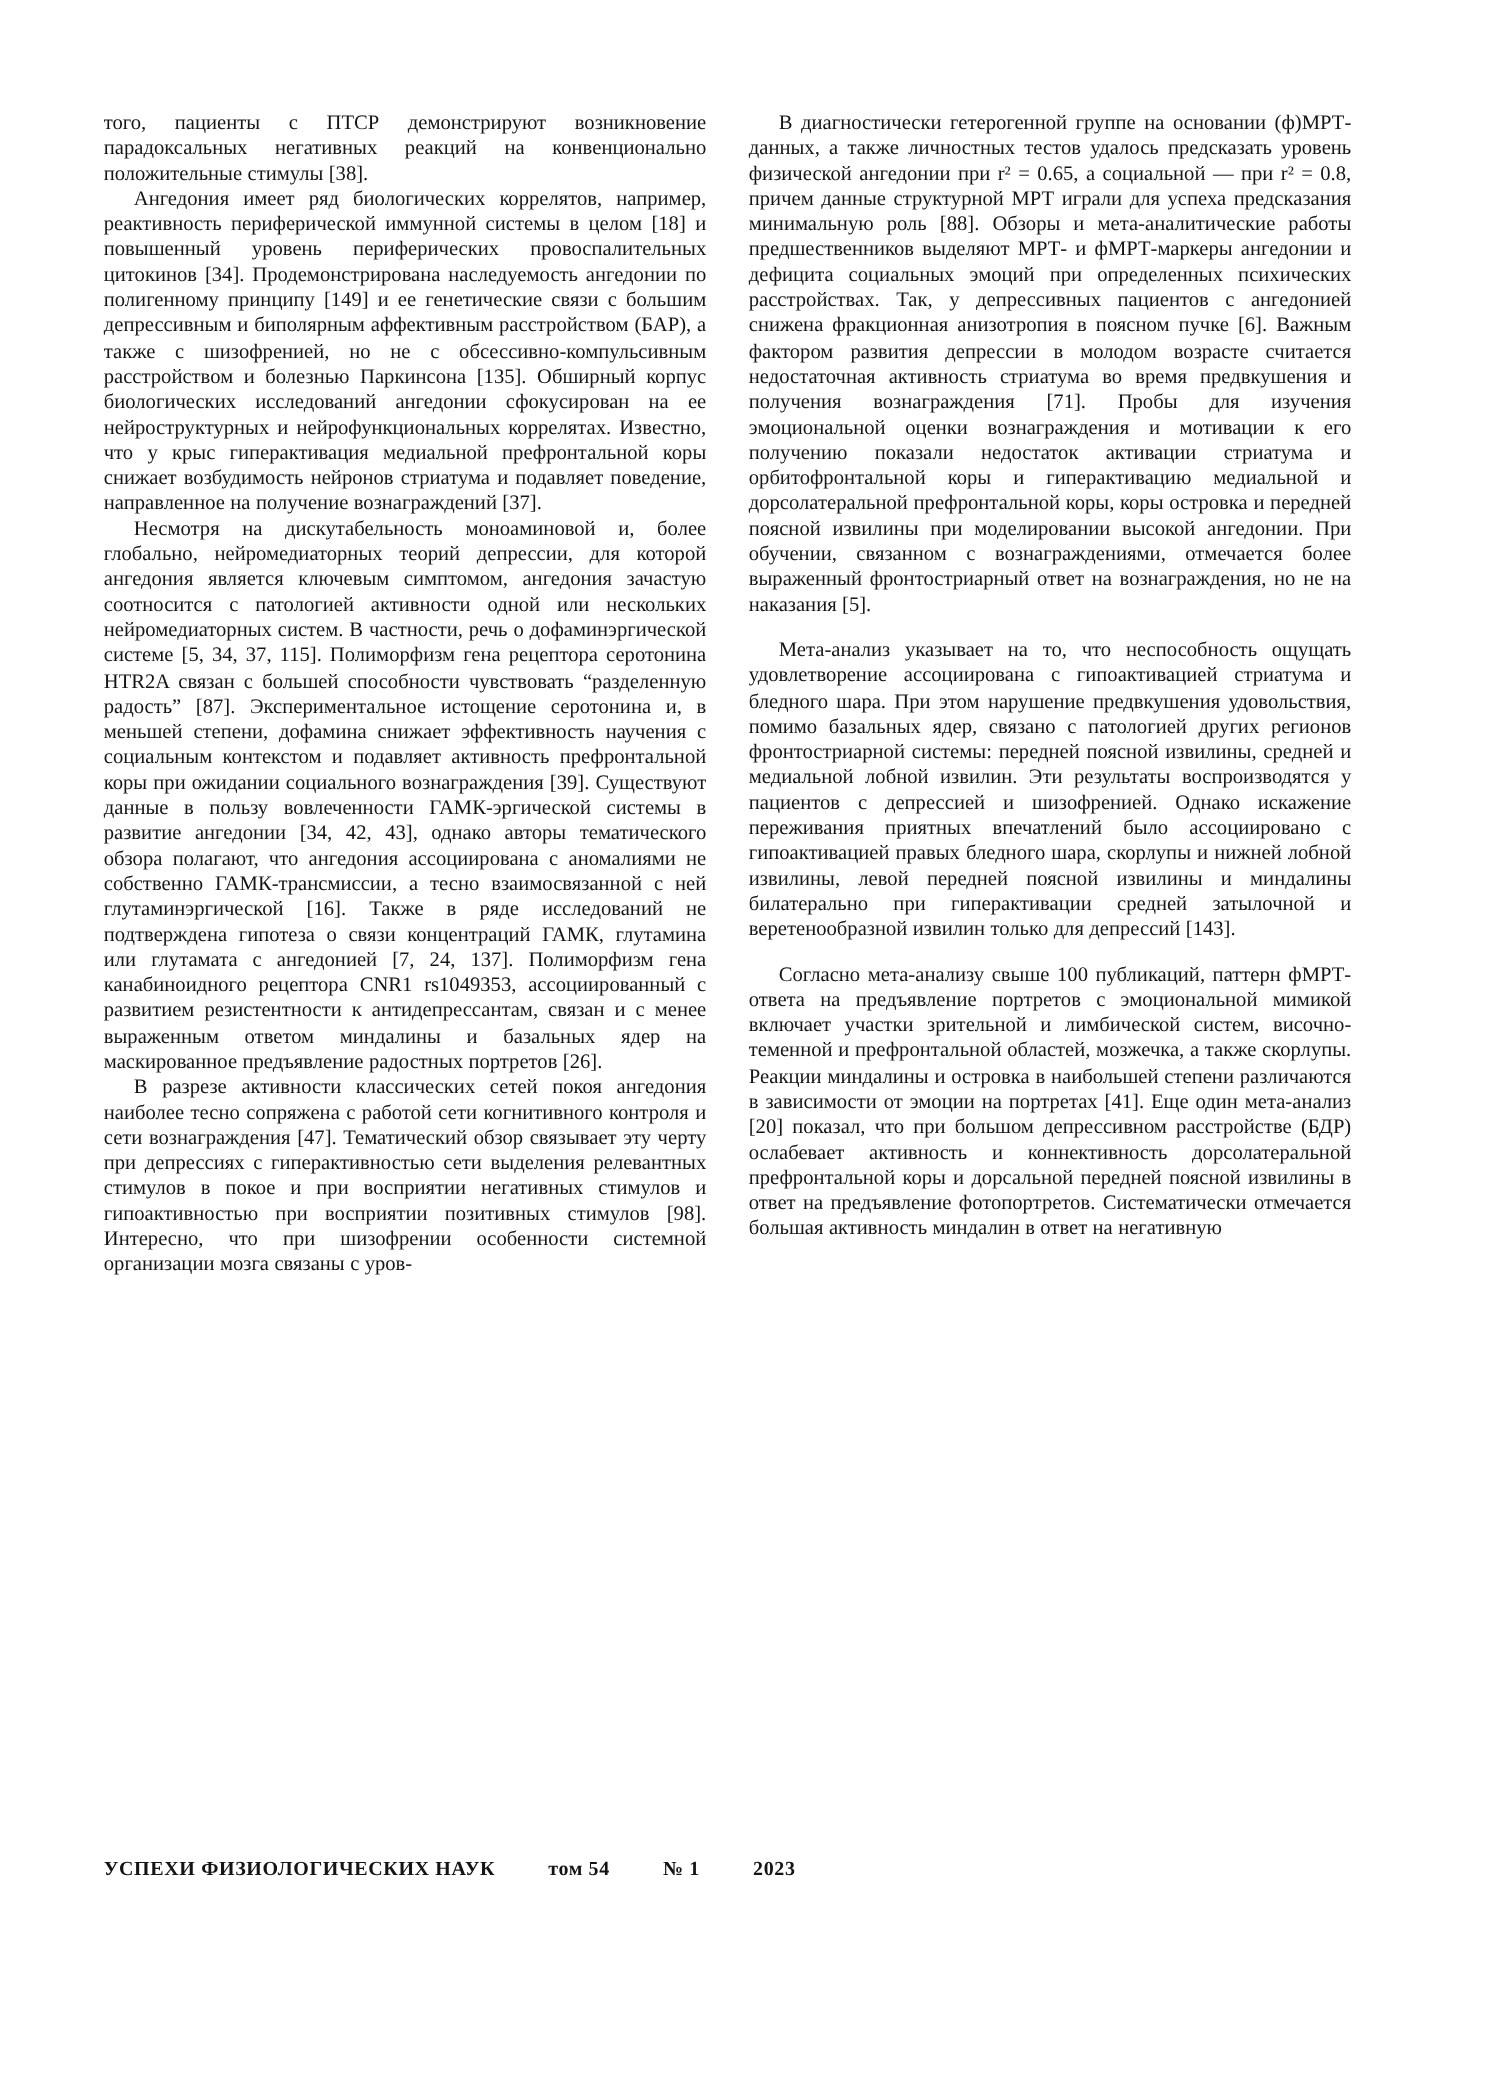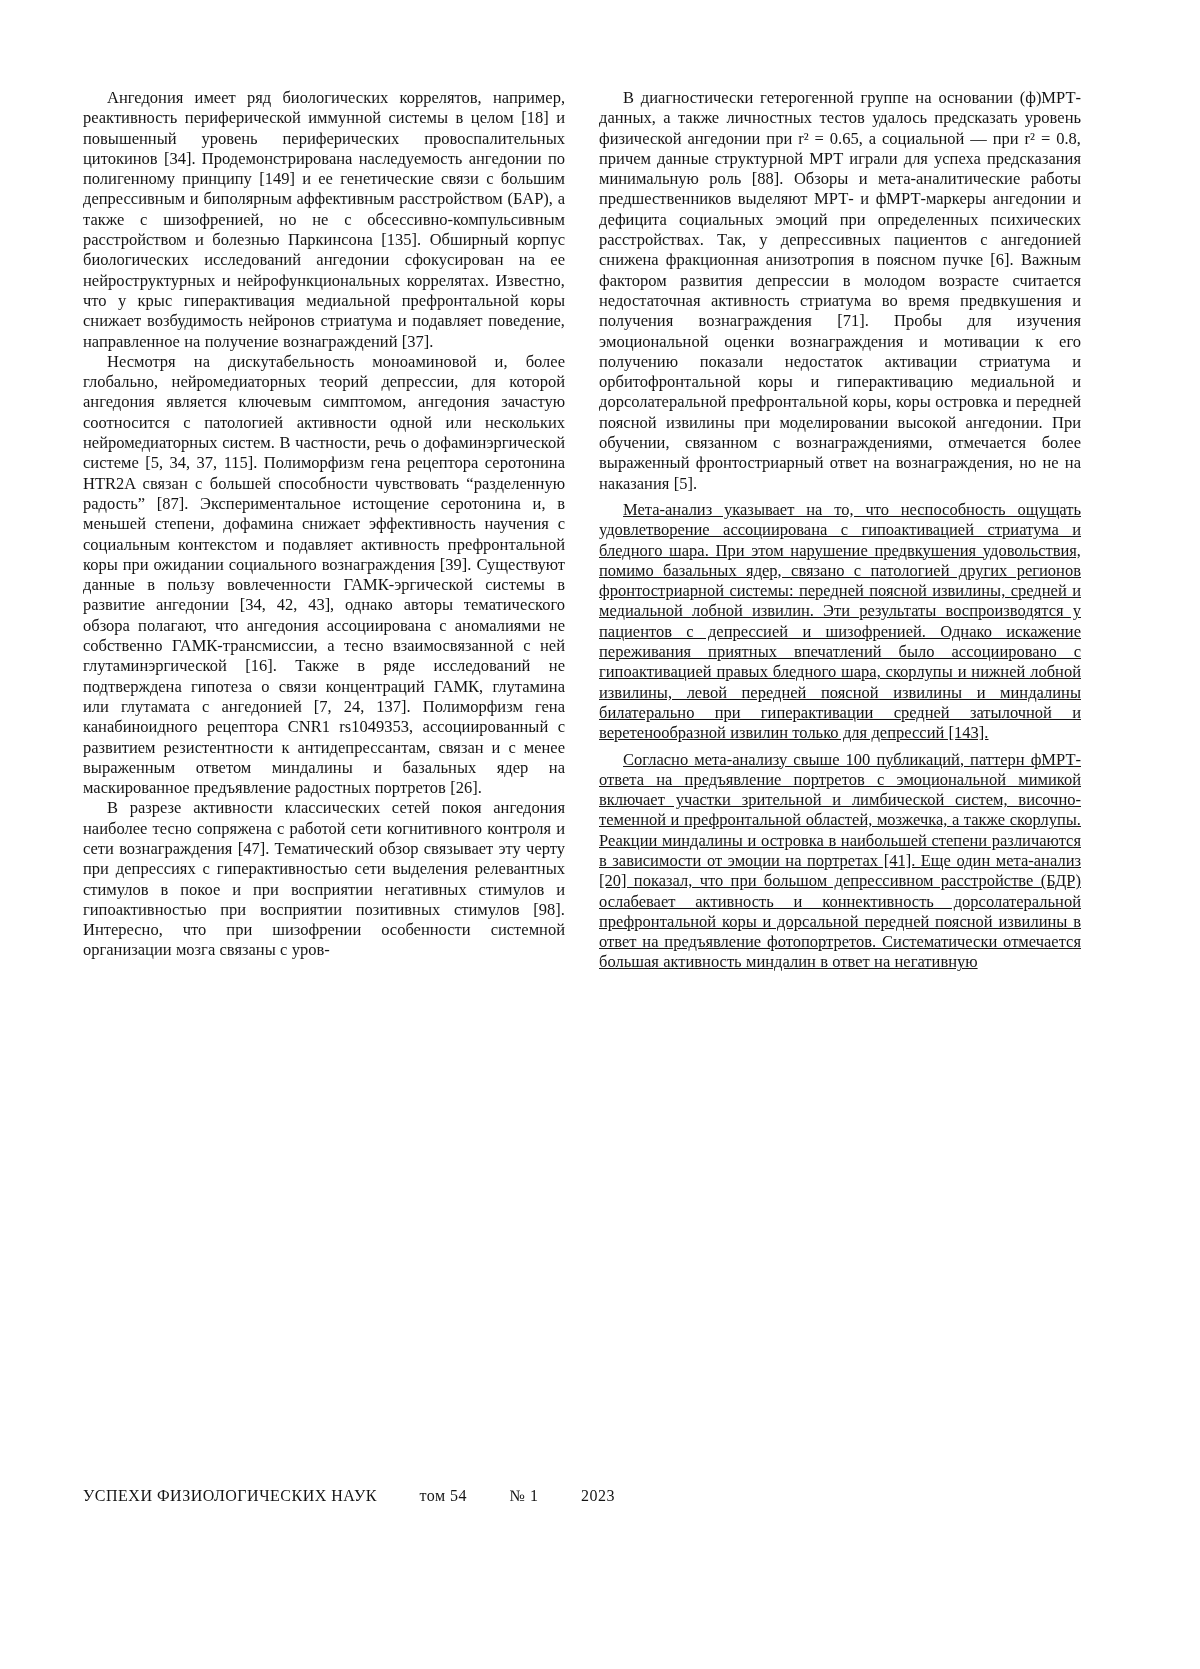--- a/index.html
+++ b/index.html
@@ -40,40 +40,42 @@
     width: 482px;
     text-align: justify;
     font-size: 16.5px;
     line-height: 20.3px;
     hyphens: auto;
     -webkit-hyphens: auto;
     word-spacing: 0.2px;
   }
   .col p { text-indent: 24px; }
   .col p.cont { text-indent: 0; }
-  .col p.gap { margin-top: 6px; text-decoration: underline; }
+  .col p.gap { margin-top: 16px; }
   .footer {
     position: absolute;
     left: 83px;
     top: 1487px;
     font-size: 16px;
     letter-spacing: 0.5px;
     white-space: nowrap;
+    font-weight: bold;
   }
   .footer span + span { margin-left: 38px; }
 </style>
 </head>
 <body>
 
 <div class="page">
 
 
   <div class="columns">
 
     <div class="col">
+      <p class="cont">того, пациенты с ПТСР демонстрируют возникновение парадоксальных негативных реакций на конвенционально положительные стимулы [38].</p>
       <p>Ангедония имеет ряд биологических коррелятов, например, реактивность периферической иммунной системы в целом [18] и повышенный уровень периферических провоспалительных цитокинов [34]. Продемонстрирована наследуемость ангедонии по полигенному принципу [149] и ее генетические связи с большим депрессивным и биполярным аффективным расстройством (БАР), а также с шизофренией, но не с обсессивно-компульсивным расстройством и болезнью Паркинсона [135]. Обширный корпус биологических исследований ангедонии сфокусирован на ее нейроструктурных и нейрофункциональных коррелятах. Известно, что у крыс гиперактивация медиальной префронтальной коры снижает возбудимость нейронов стриатума и подавляет поведение, направленное на получение вознаграждений [37].</p>
       <p>Несмотря на дискутабельность моноаминовой и, более глобально, нейромедиаторных теорий депрессии, для которой ангедония является ключевым симптомом, ангедония зачастую соотносится с патологией активности одной или нескольких нейромедиаторных систем. В частности, речь о дофаминэргической системе [5, 34, 37, 115]. Полиморфизм гена рецептора серотонина HTR2A связан с большей способности чувствовать “разделенную радость” [87]. Экспериментальное истощение серотонина и, в меньшей степени, дофамина снижает эффективность научения с социальным контекстом и подавляет активность префронтальной коры при ожидании социального вознаграждения [39]. Существуют данные в пользу вовлеченности ГАМК-эргической системы в развитие ангедонии [34, 42, 43], однако авторы тематического обзора полагают, что ангедония ассоциирована с аномалиями не собственно ГАМК-трансмиссии, а тесно взаимосвязанной с ней глутаминэргической [16]. Также в ряде исследований не подтверждена гипотеза о связи концентраций ГАМК, глутамина или глутамата с ангедонией [7, 24, 137]. Полиморфизм гена канабиноидного рецептора CNR1 rs1049353, ассоциированный с развитием резистентности к антидепрессантам, связан и с менее выраженным ответом миндалины и базальных ядер на маскированное предъявление радостных портретов [26].</p>
       <p>В разрезе активности классических сетей покоя ангедония наиболее тесно сопряжена с работой сети когнитивного контроля и сети вознаграждения [47]. Тематический обзор связывает эту черту при депрессиях с гиперактивностью сети выделения релевантных стимулов в покое и при восприятии негативных стимулов и гипоактивностью при восприятии позитивных стимулов [98]. Интересно, что при шизофрении особенности системной организации мозга связаны с уров-</p>
     </div>
 
     <div class="col">
       <p>В диагностически гетерогенной группе на основании (ф)МРТ-данных, а также личностных тестов удалось предсказать уровень физической ангедонии при r² = 0.65, а социальной — при r² = 0.8, причем данные структурной МРТ играли для успеха предсказания минимальную роль [88]. Обзоры и мета-аналитические работы предшественников выделяют МРТ- и фМРТ-маркеры ангедонии и дефицита социальных эмоций при определенных психических расстройствах. Так, у депрессивных пациентов с ангедонией снижена фракционная анизотропия в поясном пучке [6]. Важным фактором развития депрессии в молодом возрасте считается недостаточная активность стриатума во время предвкушения и получения вознаграждения [71]. Пробы для изучения эмоциональной оценки вознаграждения и мотивации к его получению показали недостаток активации стриатума и орбитофронтальной коры и гиперактивацию медиальной и дорсолатеральной префронтальной коры, коры островка и передней поясной извилины при моделировании высокой ангедонии. При обучении, связанном с вознаграждениями, отмечается более выраженный фронтостриарный ответ на вознаграждения, но не на наказания [5].</p>
       <p class="gap">Мета-анализ указывает на то, что неспособность ощущать удовлетворение ассоциирована с гипоактивацией стриатума и бледного шара. При этом нарушение предвкушения удовольствия, помимо базальных ядер, связано с патологией других регионов фронтостриарной системы: передней поясной извилины, средней и медиальной лобной извилин. Эти результаты воспроизводятся у пациентов с депрессией и шизофренией. Однако искажение переживания приятных впечатлений было ассоциировано с гипоактивацией правых бледного шара, скорлупы и нижней лобной извилины, левой передней поясной извилины и миндалины билатерально при гиперактивации средней затылочной и веретенообразной извилин только для депрессий [143].</p>
       <p class="gap">Согласно мета-анализу свыше 100 публикаций, паттерн фМРТ-ответа на предъявление портретов с эмоциональной мимикой включает участки зрительной и лимбической систем, височно-теменной и префронтальной областей, мозжечка, а также скорлупы. Реакции миндалины и островка в наибольшей степени различаются в зависимости от эмоции на портретах [41]. Еще один мета-анализ [20] показал, что при большом депрессивном расстройстве (БДР) ослабевает активность и коннективность дорсолатеральной префронтальной коры и дорсальной передней поясной извилины в ответ на предъявление фотопортретов. Систематически отмечается большая активность миндалин в ответ на негативную</p>
     </div>

